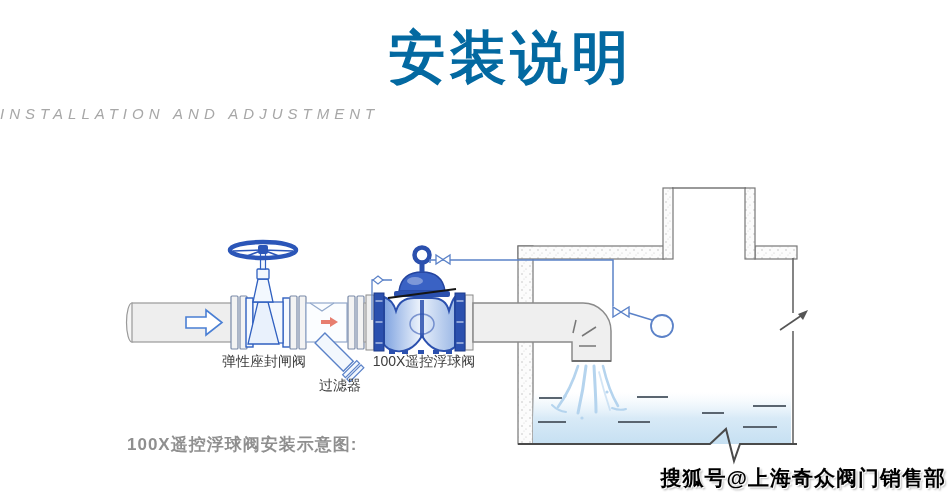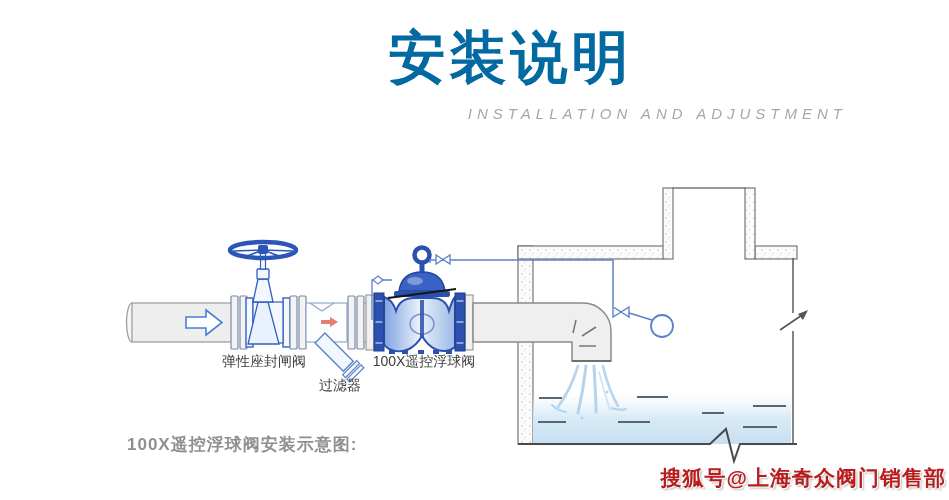--- a/index.html
+++ b/index.html
@@ -1,23 +1,23 @@
 <!DOCTYPE html>
 <html><head>
 <meta charset="utf-8">
 <style>
   html,body{margin:0;padding:0;background:#fff;}
   .stage{position:relative;width:949px;height:500px;background:#fff;overflow:hidden;
          font-family:"Liberation Sans", sans-serif;}
   .title{position:absolute;top:22px;left:0;width:949px;text-align:center;
          font-size:57px;font-weight:900;color:#0369a1;letter-spacing:4px;line-height:1.25;margin-left:36px;}
-  .subtitle{position:absolute;top:105px;left:0;width:847px;text-align:right;
+  .subtitle{position:absolute;top:105px;left:0;width:847px;text-align:left;
          font-size:15px;font-style:italic;color:#a7a7a7;letter-spacing:5px;font-weight:500;}
   .caption{position:absolute;top:433px;left:127px;font-size:17px;color:#8f8f8f;letter-spacing:1px;font-weight:bold;}
-  .watermark{position:absolute;top:464px;right:3px;font-size:21px;font-weight:700;color:#b91c1c;
+  .watermark{position:absolute;top:464px;right:3px;font-size:21px;font-weight:700;color:#000000;
          letter-spacing:1px;
          text-shadow:1px 1px 0 rgba(255,255,255,.95), 2px 2px 2px rgba(0,0,0,.28);}
   svg{position:absolute;left:0;top:0;}
   text{font-family:"Liberation Sans", sans-serif;}
 </style>
 </head>
 <body>
 
 <div class="stage">
 

